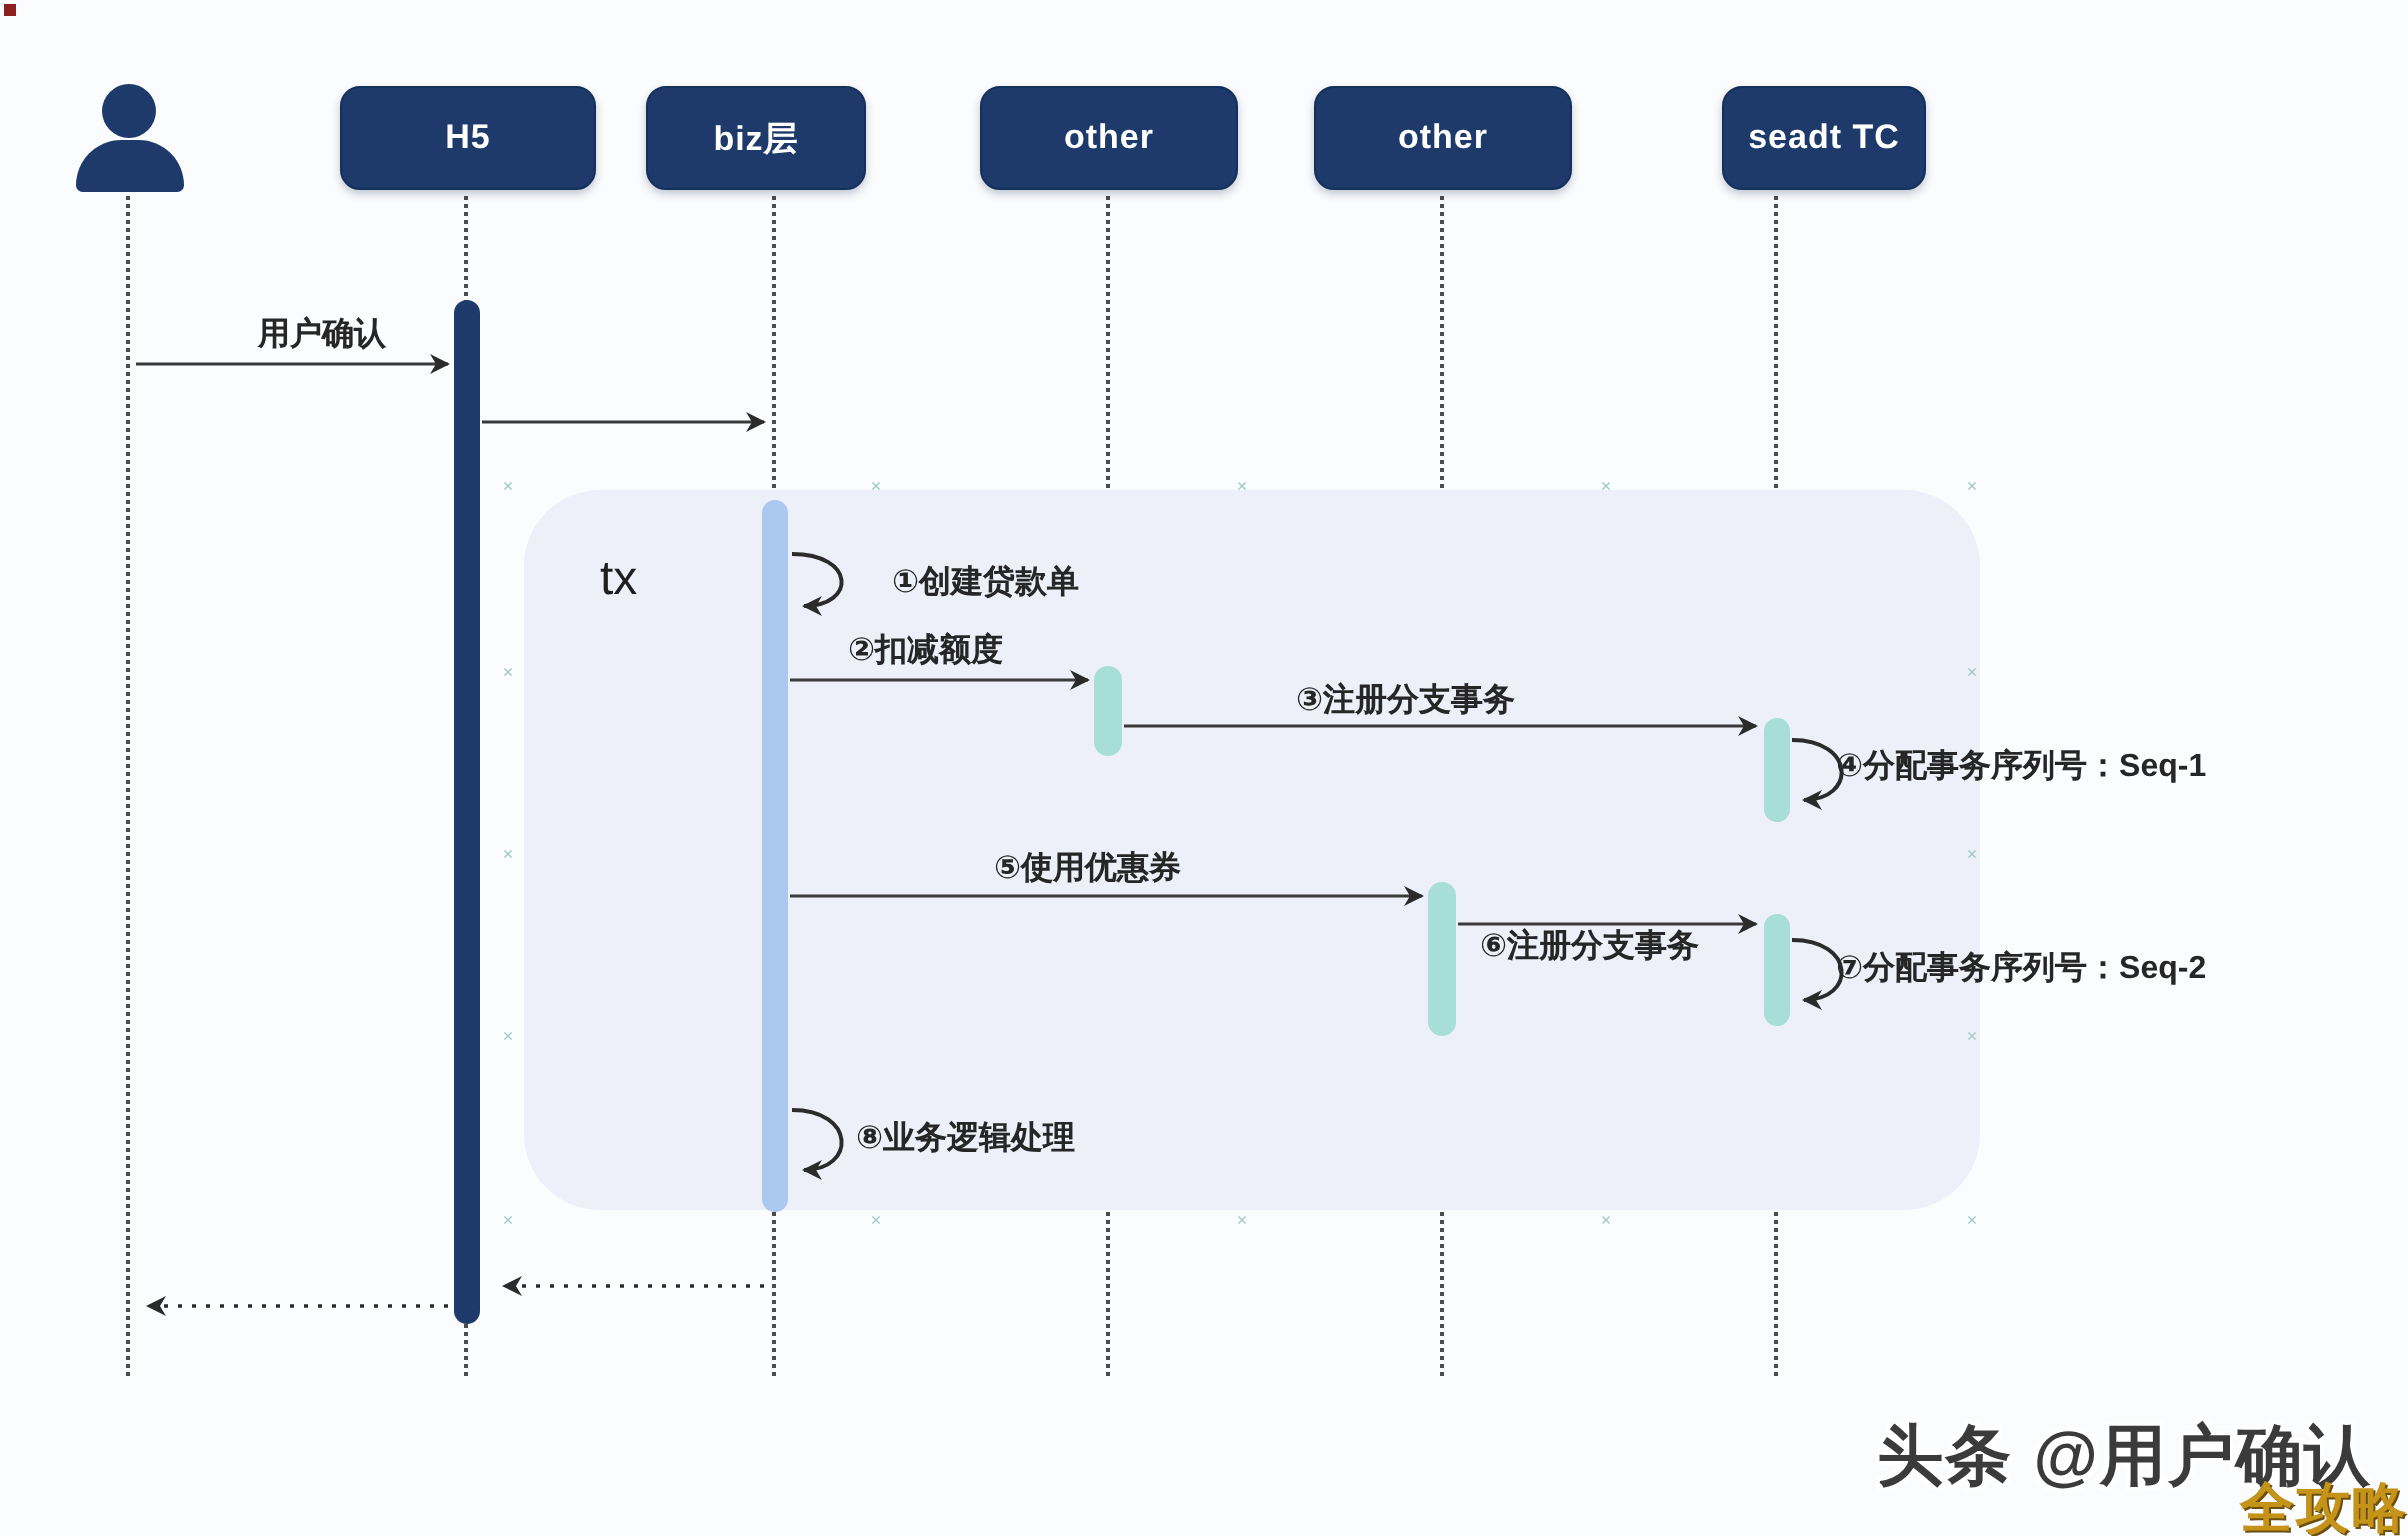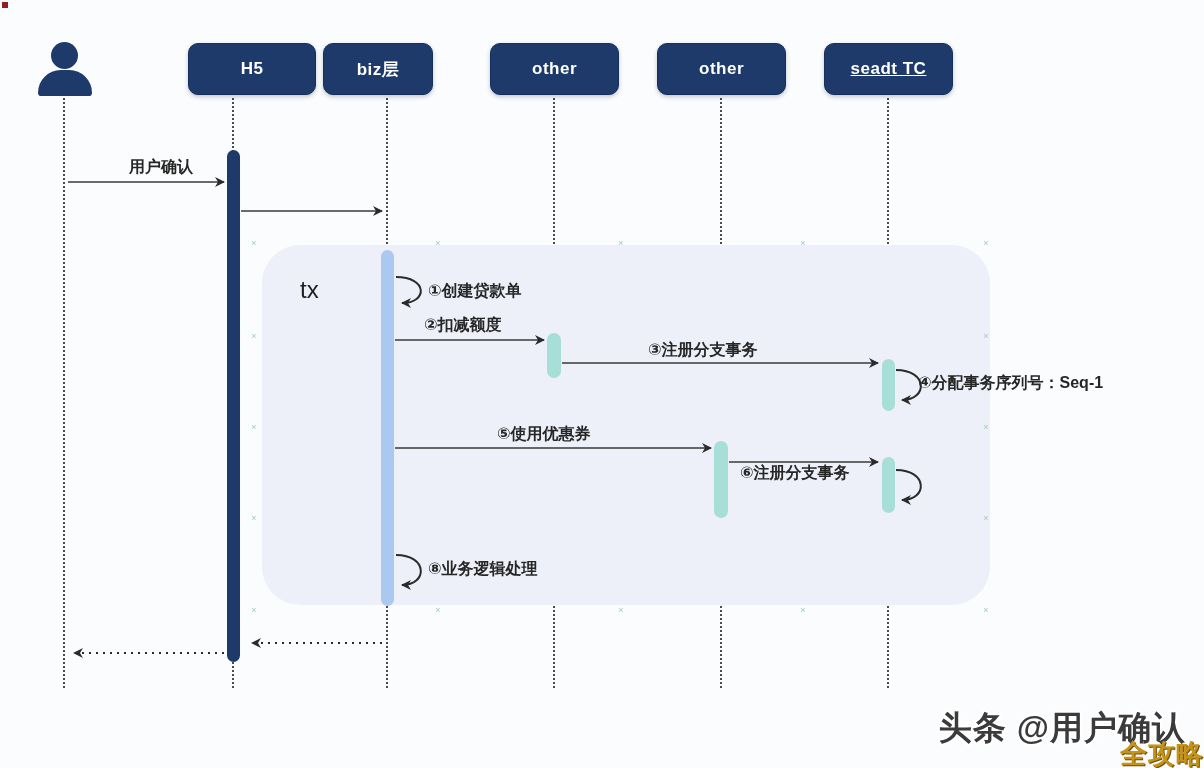--- a/index.html
+++ b/index.html
@@ -13,25 +13,25 @@
   .actor{position:absolute;left:38px;top:42px;width:54px;height:54px;}
   .actor .head{position:absolute;left:13px;top:0;width:27px;height:27px;border-radius:50%;background:#1d3a6b;}
   .actor .body{position:absolute;left:0;top:28px;width:54px;height:26px;background:#1d3a6b;border-radius:27px 27px 4px 4px;}
   
   .pbox{
     position:absolute;top:43px;height:52px;background:#1d3a6b;border:1px solid #16305c;
     border-radius:10px;color:#fff;font-size:17px;font-weight:bold;
     display:flex;align-items:center;justify-content:center;
     box-shadow:0 2px 4px rgba(20,40,80,.25);box-sizing:border-box;letter-spacing:.5px;
   }
-  .pbox.p0{left:188px;width:128px;}
+  .pbox.p0{left:170px;width:128px;}
   .pbox.p1{left:323px;width:110px;}
   .pbox.p2{left:490px;width:129px;}
   .pbox.p3{left:657px;width:129px;}
-  .pbox.p4{left:824px;width:129px;text-decoration:underline;}
+  .pbox.p4{left:861px;width:102px;}
   
   .lifeline{position:absolute;top:98px;height:590px;width:0;border-left:2px dotted #4b4b4b;}
   .ll0{left:63px;} .ll1{left:232px;} .ll2{left:386px;} .ll3{left:553px;} .ll4{left:720px;} .ll5{left:887px;}
   
   .fragment{
     position:absolute;left:262px;top:245px;width:728px;height:360px;
     background:#edf0f8;border-radius:38px;
   }
   .fragment-label{position:absolute;left:300px;top:276px;font-size:24px;color:#1f1f1f;}
   
@@ -40,21 +40,21 @@
   .bar-biz{left:381px;top:250px;width:13px;height:356px;background:#abc8f0;}
   .bar-o1{left:547px;top:333px;width:14px;height:45px;background:#a7ded8;}
   .bar-tc1{left:882px;top:359px;width:13px;height:52px;background:#a7ded8;}
   .bar-o2{left:714px;top:441px;width:14px;height:77px;background:#a7ded8;}
   .bar-tc2{left:882px;top:457px;width:13px;height:56px;background:#a7ded8;}
   
   #arrows{position:absolute;left:0;top:0;width:1204px;height:768px;pointer-events:none;}
   
   .msg{position:absolute;font-size:16px;font-weight:700;color:#262626;white-space:nowrap;}
   .m0{left:103px;top:157px;width:90px;text-align:right;}
-  .m2{left:428px;top:281px;}
+  .m2{left:446px;top:281px;}
   .m3{left:424px;top:315px;}
   .m4{left:648px;top:340px;}
   .m5{left:918px;top:373px;}
   .m6{left:497px;top:424px;}
   .m7{left:740px;top:444px;margin-top:19px;}
   .m8{left:918px;top:474px;}
   .m9{left:428px;top:559px;}
   
   .gmark{position:absolute;width:8px;height:8px;color:#9fc9c2;font-size:9px;line-height:8px;text-align:center;}
   
@@ -151,18 +151,19 @@
     <line x1="224" y1="653" x2="74" y2="653" stroke="#2b2b2b" stroke-width="1.8" stroke-dasharray="2 5" marker-end="url(#ah)"></line>
   </svg>
 
   <div class="msg m0">用户确认</div>
   <div class="msg m2">①创建贷款单</div>
   <div class="msg m3">②扣减额度</div>
   <div class="msg m4">③注册分支事务</div>
   <div class="msg m5">④分配事务序列号：Seq-1</div>
   <div class="msg m6">⑤使用优惠券</div>
   <div class="msg m7">⑥注册分支事务</div>
+  <div class="msg m8">⑦分配事务序列号：Seq-2</div>
   <div class="msg m9">⑧业务逻辑处理</div>
 
   <div class="wm-byline">头条 @用户确认</div>
   <div class="wm-badge">全攻略</div>
 
 </div>
 
 </body></html>

